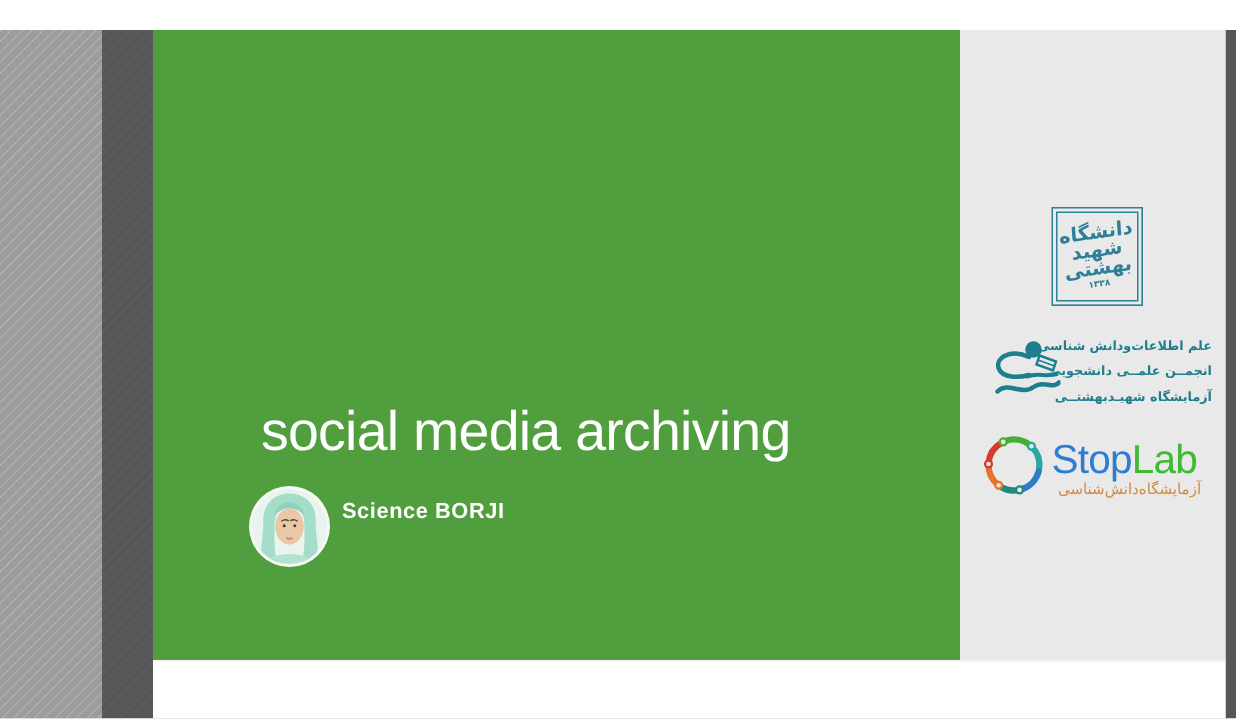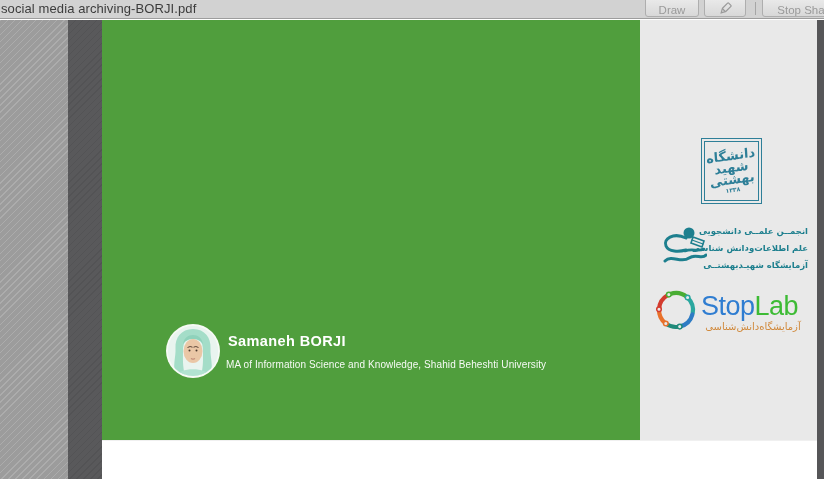--- a/index.html
+++ b/index.html
@@ -121,68 +121,48 @@
     direction:rtl; text-align:center;
     color:#d18a3d; font-weight:400; font-size:10px;
     font-family:"DejaVu Sans", sans-serif; white-space:nowrap;
   }
 </style>
 </head>
 <body>
 
 <div id="stage">
 
-  <div class="titlebar">
-    <span class="doc-title">social media archiving-BORJI.pdf</span>
-
-    <button class="tb-btn btn-draw">Draw</button>
-
-    <button class="tb-btn btn-pen">
-      <span class="pen-svg">
-        <svg width="15" height="15" viewBox="0 0 16 16">
-          <g transform="rotate(45 8 8)" fill="none" stroke="#9a9a9a" stroke-width="1.3">
-            <rect x="5.5" y="1.5" width="5" height="9" rx="0.8"></rect>
-            <path d="M5.7,10.5 L8,14.5 L10.3,10.5"></path>
-          </g>
-        </svg>
-      </span>
-    </button>
-
-    <span class="tb-sep"></span>
-
-    <button class="tb-btn btn-stop">Stop Sha</button>
-  </div>
 
   <div class="stripe-col"></div>
   <div class="dark-col"></div>
   <div class="right-edge"></div>
   <div class="next-page"></div>
 
   <div class="slide-green">
+    <div class="slide-title">social media archiving</div>
 
     <div class="avatar">
       <svg width="50" height="50" viewBox="0 0 50 50">
         <circle cx="25" cy="25" r="25" fill="#e9f4ef"></circle>
         <path d="M25,3 C13,3 7,12 7.5,22 C8,32 4,40 8,50 L17,50
                  C14.5,40 15,32 15,25 C15,15 19,11 25,11
                  C31,11 35,15 35,25 C35,32 35.5,40 33,50 L42,50
                  C46,40 42,32 42.5,22 C43,12 37,3 25,3 Z" fill="#a4ddc8"></path>
         <path d="M8,50 C11,41 39,41 42,50 Z" fill="#b2e3d1"></path>
         <ellipse cx="25" cy="25" rx="9.5" ry="12" fill="#eac7a6"></ellipse>
         <path d="M19.5,21.5 q2.7,-1.8 5,-0.3" stroke="#5a4436" stroke-width="1" fill="none"></path>
         <path d="M30.5,21.5 q-2.7,-1.8 -5,-0.3" stroke="#5a4436" stroke-width="1" fill="none"></path>
         <circle cx="21.5" cy="24.5" r="1" fill="#4c3a2e"></circle>
         <circle cx="28.5" cy="24.5" r="1" fill="#4c3a2e"></circle>
         <path d="M23,32.5 q2,1.4 4,0" stroke="#c08a76" stroke-width="1.3" fill="none"></path>
         <path d="M15,18 C16,12 20,9 25,9 C30,9 34,12 35,18 C32,14 28,13 25,13 C22,13 18,14 15,18 Z" fill="#8fd2bb"></path>
       </svg>
     </div>
 
-    <div class="presenter-name">Samaneh BORJI</div>
-    <div class="presenter-aff">MA of Information Science and Knowledge, Shahid Beheshti University</div>
+    <div class="presenter-name">Science BORJI</div>
   </div>
 
   <div class="slide-panel">
 
     <div class="sbu-box">
       <div class="sbu-cal">
         <div>دانشگاه</div>
         <div>شهید</div>
         <div>بهشتی</div>
         <div class="sbu-year">۱۳۳۸</div>
@@ -195,22 +175,22 @@
           <circle cx="30" cy="9" r="5.5" fill="#1d7f8e" stroke="none"></circle>
           <path d="M34,13 L45,17 L43,23 L32,19 Z" stroke-width="1.6"></path>
           <path d="M33,16 L44,20" stroke-width="1.2"></path>
           <path d="M27,14 C14,8 4,15 7,22 C9.5,28 20,28 27,26" stroke-width="3"></path>
           <path d="M26,27 C33,24 39,28 45,25" stroke-width="2.6"></path>
           <path d="M6,37 C13,30 22,40 30,34 C37,29 43,36 47,31" stroke-width="3"></path>
         </g>
       </svg>
     </div>
     <div class="assoc-text">
+      <div>علم اطلاعات‌ودانش شناسی</div>
       <div>انجمــن علمــی دانشجویی</div>
-      <div>علم اطلاعات‌ودانش شناسی</div>
       <div>آزمایشگاه شهیـدبهشتــی</div>
     </div>
 
     <div class="infolab-icon">
       <svg width="46" height="46" viewBox="0 0 46 46">
         <g fill="none" stroke-width="4.2" stroke-linecap="round">
           <path d="M17.2,7.0 A17,17 0 0 1 33.9,10.0" stroke="#49ad33"></path>
           <path d="M35.0,11.0 A17,17 0 0 1 39.7,26.0" stroke="#2aa79f"></path>
           <path d="M39.4,27.4 A17,17 0 0 1 27.4,39.4" stroke="#2e7cc4"></path>
           <path d="M26.0,39.7 A17,17 0 0 1 13.2,36.9" stroke="#1f8a7a"></path>

